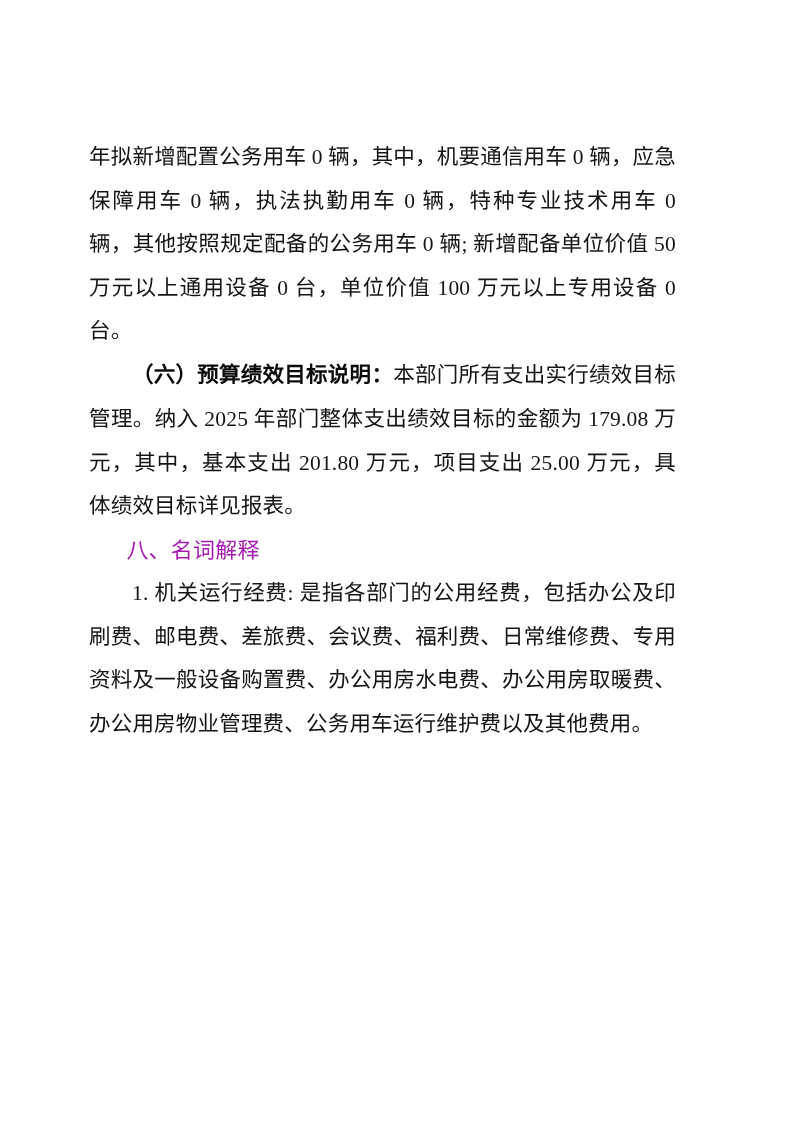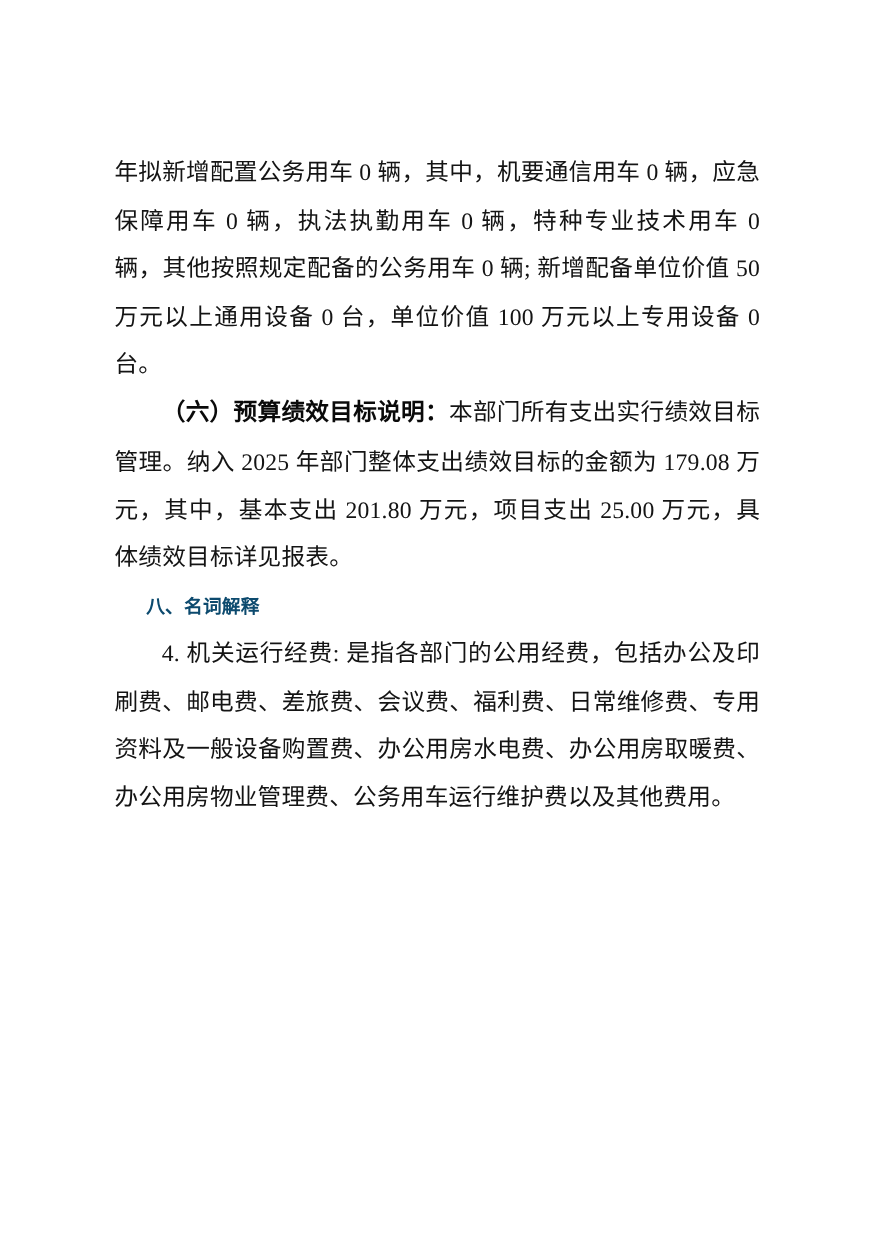--- a/index.html
+++ b/index.html
@@ -12,61 +12,61 @@
     position: relative;
     width: 793px;
     height: 1122px;
     background: #ffffff;
     overflow: hidden;
     font-family: "Liberation Serif", "DejaVu Serif", serif;
     color: #141414;
   }
   .content {
     position: absolute;
-    left: 104px;
+    left: 89px;
     top: 136px;
     width: 587px;
     font-size: 21.5px;
     line-height: 43.5px;
     text-align: justify;
     text-justify: inter-ideograph;
     letter-spacing: 0.2px;
   }
   .para {
     margin: 0;
     padding: 0;
   }
   .para.indent {
     text-indent: 2em;
   }
   .heading {
     margin: 0;
     padding: 0;
     text-indent: 1.7em;
     font-family: "Liberation Sans", "DejaVu Sans", sans-serif;
-    font-weight: 700;
-    font-size: 17px;
+    font-weight: 400;
+    font-size: 22px;
     line-height: 43.5px;
-    color: #0c4a6e;
+    color: #a21caf;
   }
   .bold-lead {
     font-family: Liberation Mono, monospace;
     font-weight: 700;
     color: #0a0a0a;
   }
 </style>
 </head>
 <body>
 
 <div class="page">
   <div class="content">
 
     <p class="para"><span>年拟新增配置公务用车 0 辆，其中，机要通信用车 0 辆，应急保障用车 0 辆，执法执勤用车 0 辆，特种专业技术用车 0 辆，其他按照规定配备的公务用车 0 辆; 新增配备单位价值 50 万元以上通用设备 0 台，单位价值 100 万元以上专用设备 0 台。</span></p>
 
     <p class="para indent"><span class="bold-lead">（六）预算绩效目标说明：</span><span>本部门所有支出实行绩效目标管理。纳入 2025 年部门整体支出绩效目标的金额为 179.08 万元，其中，基本支出 201.80 万元，项目支出 25.00 万元，具体绩效目标详见报表。</span></p>
 
     <h2 class="heading">八、名词解释</h2>
 
-    <p class="para indent"><span>4. 机关运行经费: 是指各部门的公用经费，包括办公及印刷费、邮电费、差旅费、会议费、福利费、日常维修费、专用资料及一般设备购置费、办公用房水电费、办公用房取暖费、办公用房物业管理费、公务用车运行维护费以及其他费用。</span></p>
+    <p class="para indent"><span>1. 机关运行经费: 是指各部门的公用经费，包括办公及印刷费、邮电费、差旅费、会议费、福利费、日常维修费、专用资料及一般设备购置费、办公用房水电费、办公用房取暖费、办公用房物业管理费、公务用车运行维护费以及其他费用。</span></p>
 
 
   </div>
 </div>
 
 </body></html>

